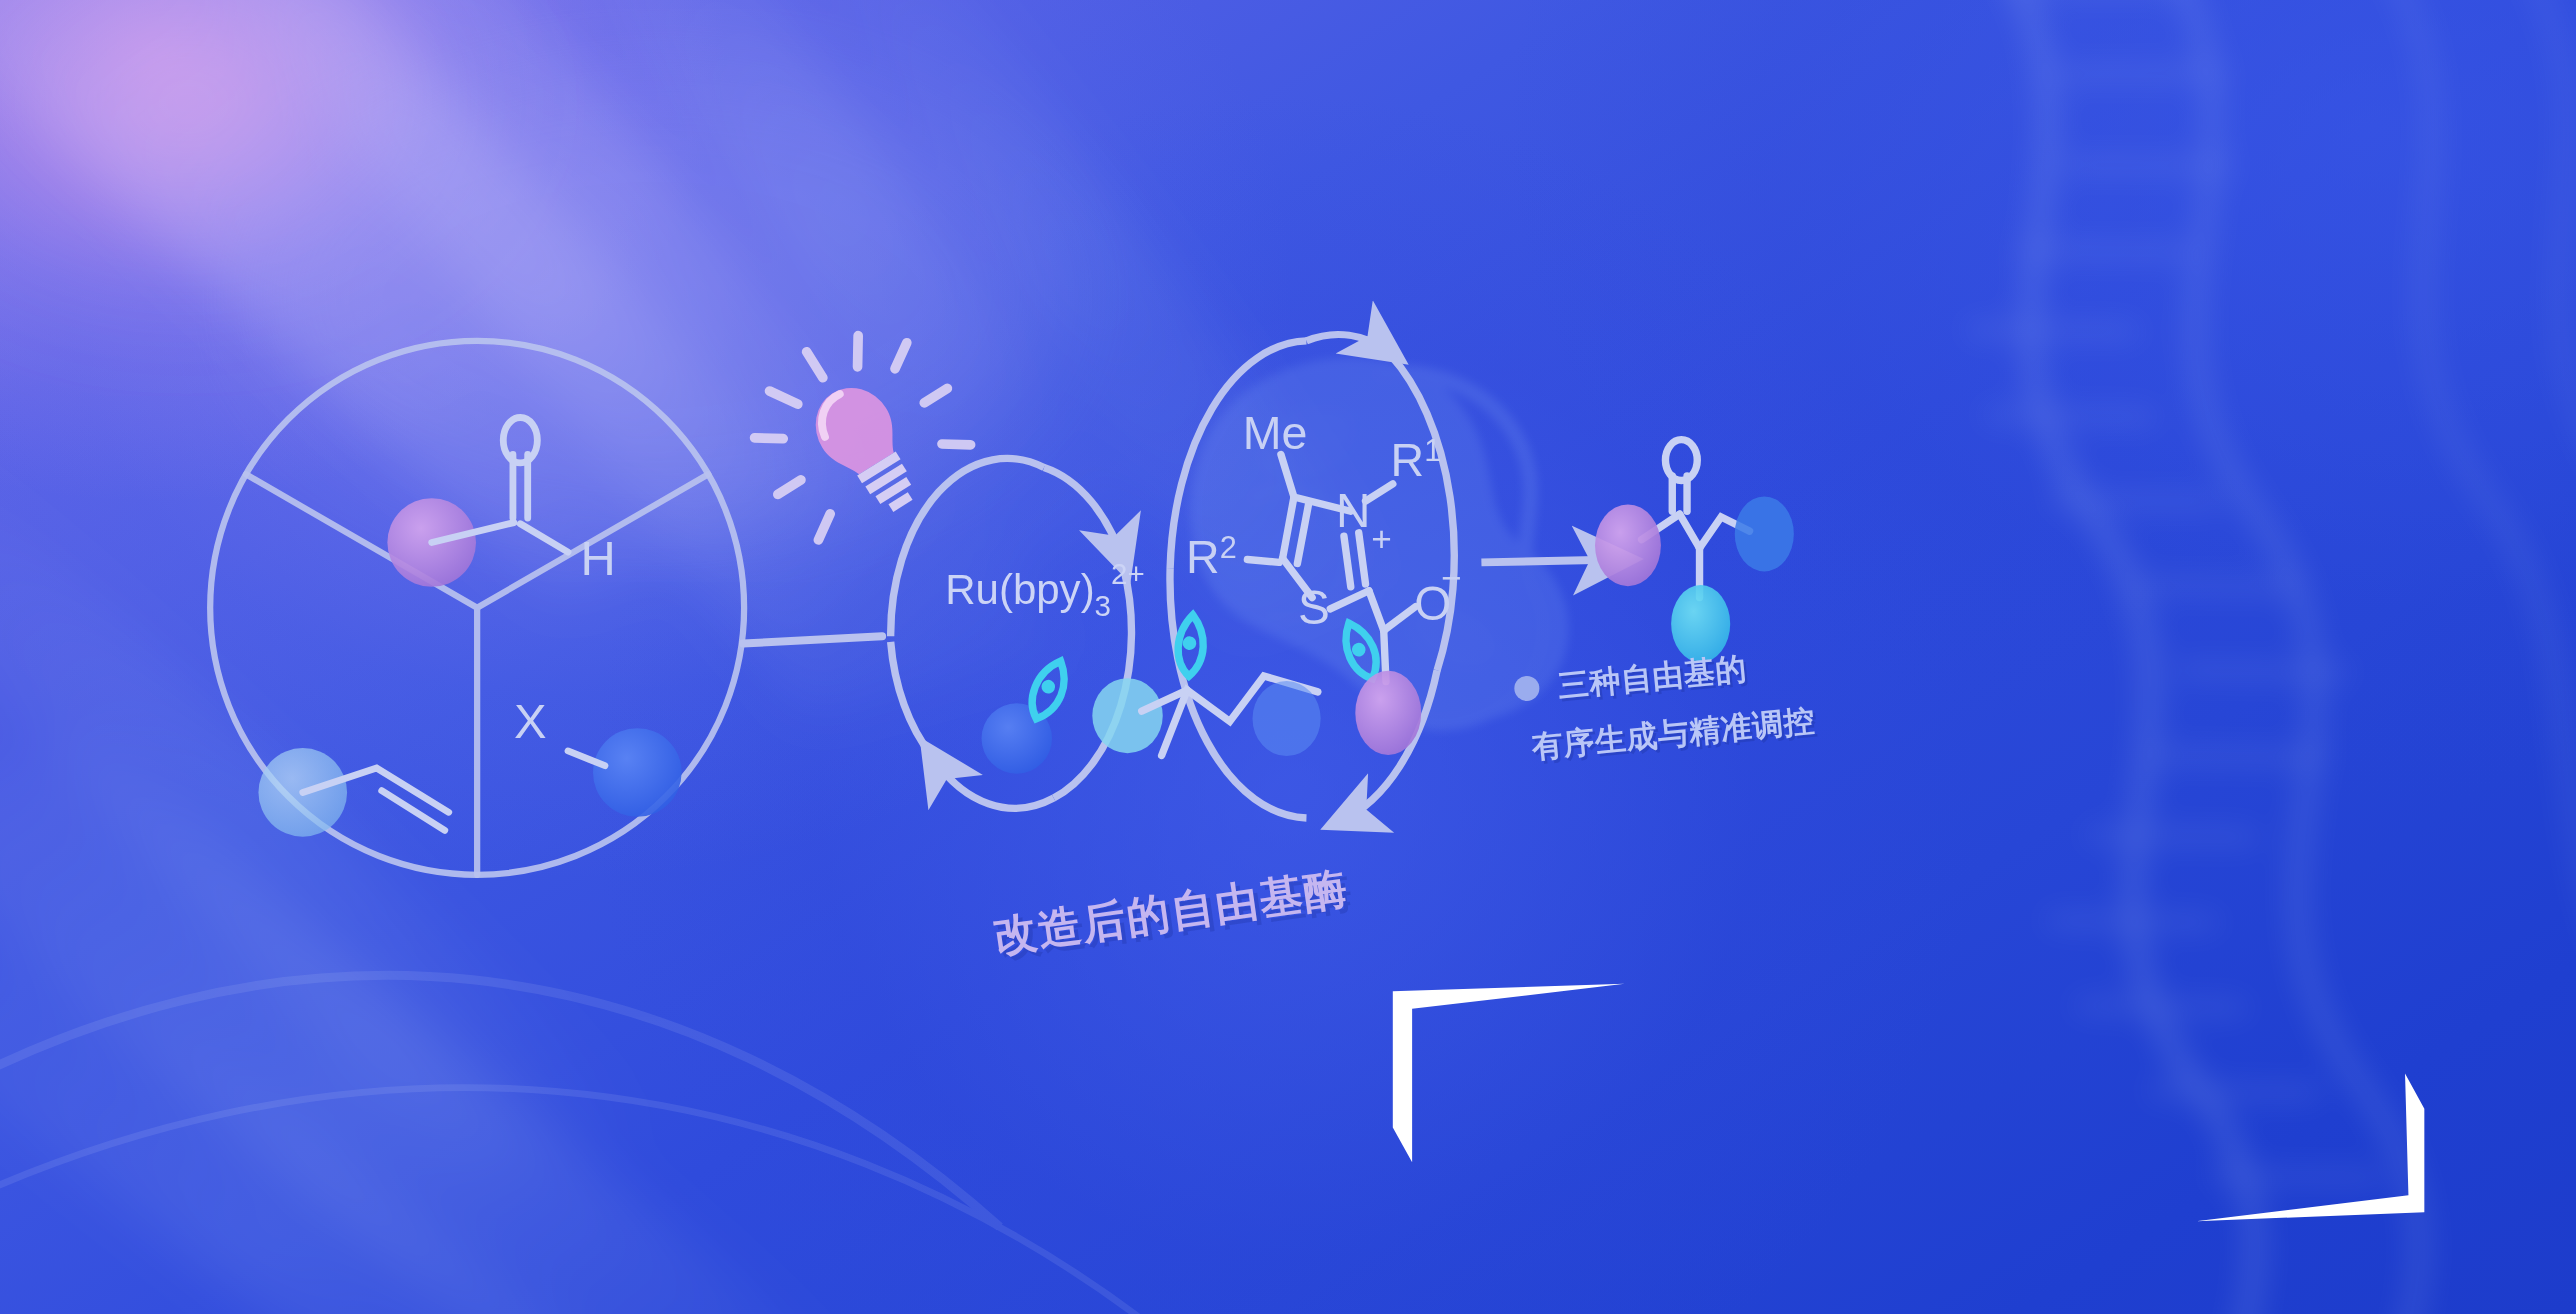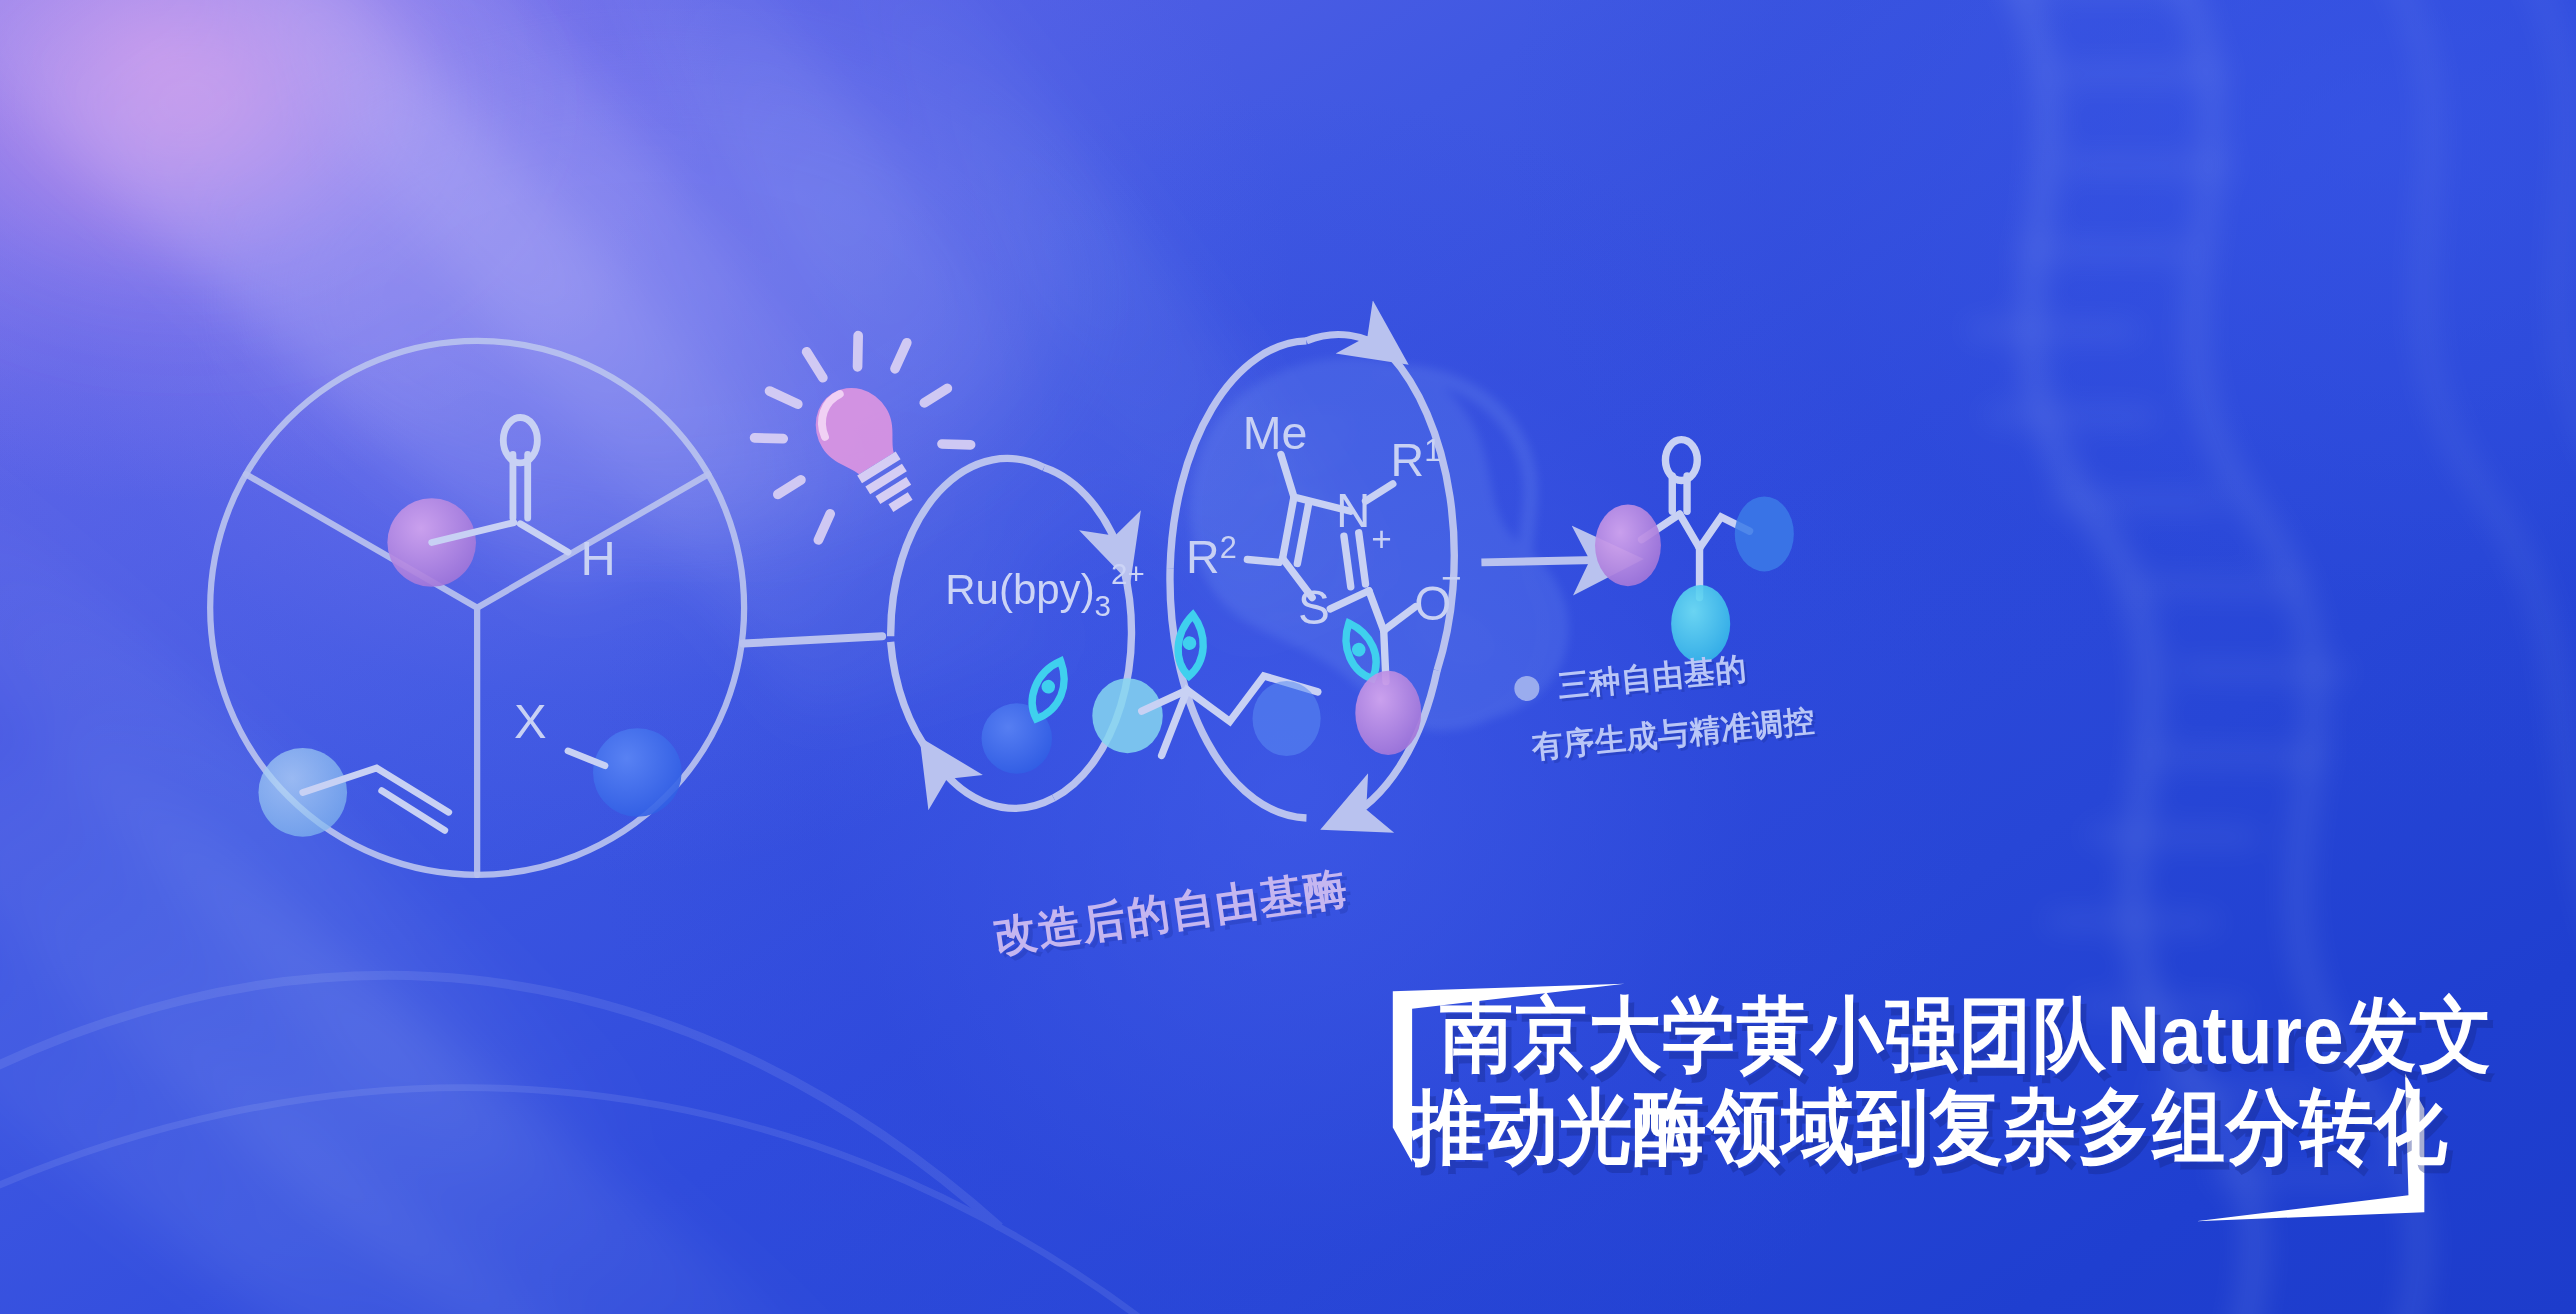--- a/index.html
+++ b/index.html
@@ -342,19 +342,15 @@
 
   <div class="txt rot-enzyme" style="left:990px;top:909px;transform:rotate(-8deg);transform-origin:left top;">改造后的自由基酶</div>
 
   <svg class="layer nofill" width="2576" height="1315" viewBox="0 0 4535 2315">
 
     <path d="M2452,1745 L2860,1732 L2486,1776 L2486,2046 L2452,1985 Z" fill="#ffffff"></path>
 
     <path d="M4234,1890 L4268,1952 L4268,2134 L3866,2150 L4240,2104 Z" fill="#ffffff"></path>
   </svg>
 
-  <div id="headline">
-    <div id="hl1" class="hl-line">南京大学黄小强团队Nature发文</div>
-    <div id="hl2" class="hl-line">推动光酶领域到复杂多组分转化</div>
-  </div>
 
 </div>
 
 
 </body></html>

